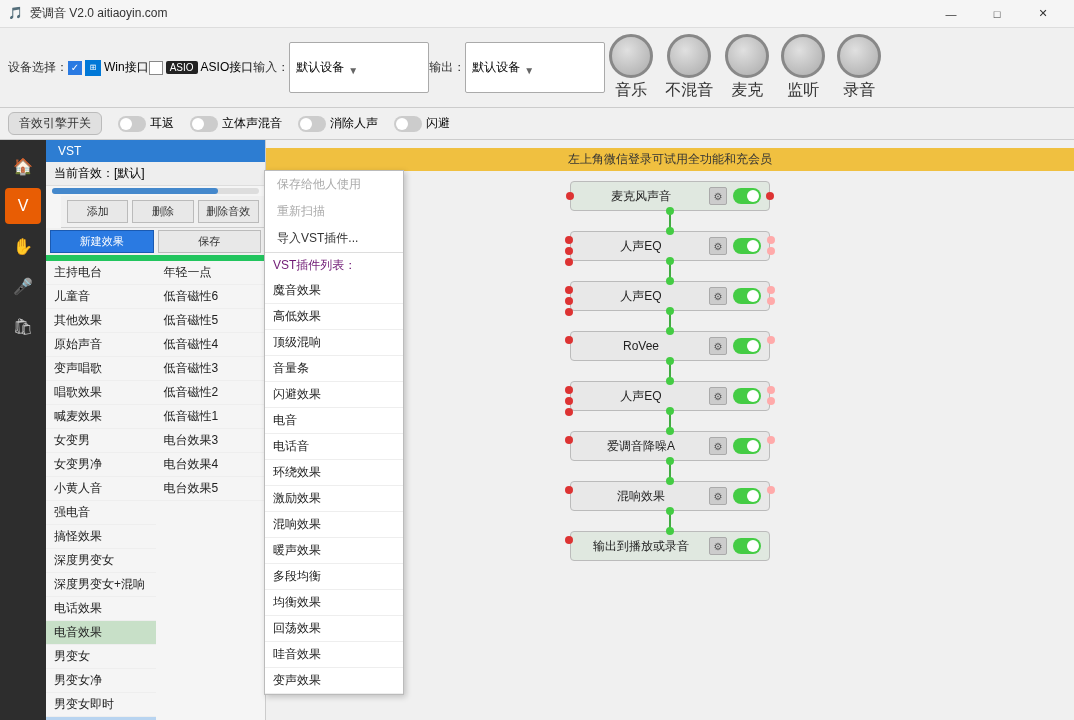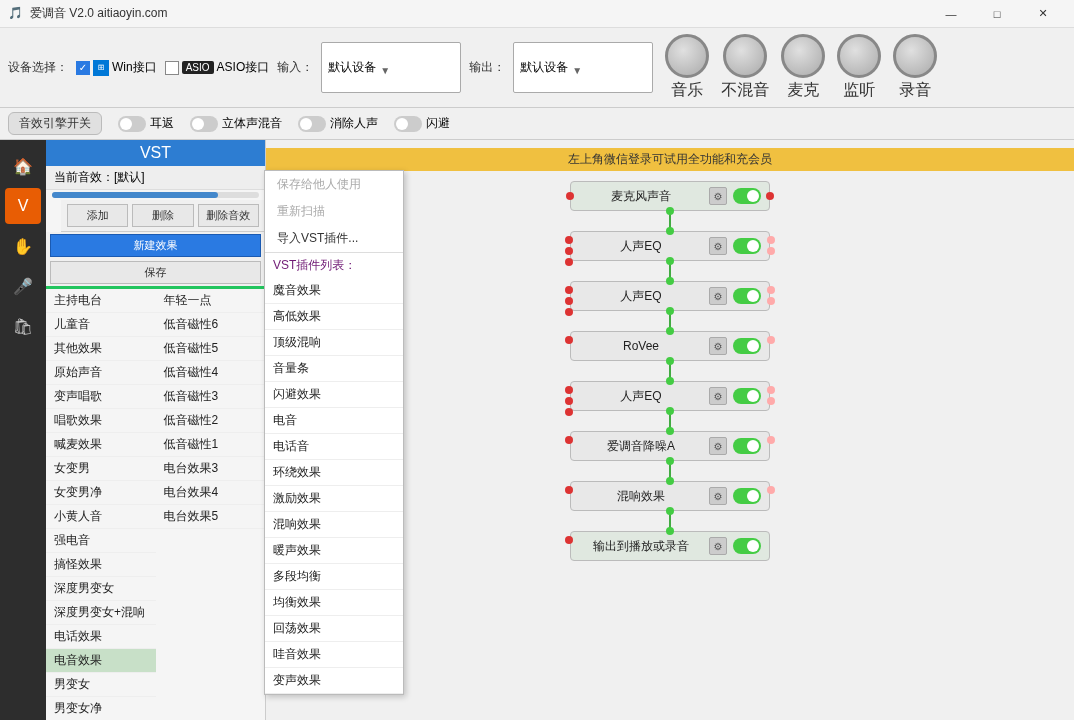--- a/index.html
+++ b/index.html
@@ -27,21 +27,20 @@
     
     .main-container { display: flex; flex-direction: column; height: 692px; }
 
     
     .toolbar {
       background: #f0f0f0;
       padding: 6px 8px;
       border-bottom: 1px solid #ccc;
       display: flex;
       align-items: center;
-      gap: 8px;
       flex-wrap: nowrap;
       min-height: 38px;
     }
     .toolbar-label { font-size: 12px; color: #333; white-space: nowrap; }
     .checkbox-wrap { display: flex; align-items: center; gap: 3px; }
     .cb { width: 14px; height: 14px; border: 1px solid #888; background: #fff; display: flex; align-items: center; justify-content: center; }
     .cb.checked { background: #2a7ae2; border-color: #2a7ae2; color: #fff; font-size: 10px; }
     .win-icon { width: 16px; height: 16px; background: #0078d7; display: flex; align-items: center; justify-content: center; font-size: 8px; color: #fff; }
     .asio-badge { background: #222; color: #fff; font-size: 10px; padding: 1px 4px; border-radius: 2px; }
     .input-select-wrap {
@@ -125,23 +124,22 @@
       width: 220px;
       background: #f5f5f5;
       border-right: 1px solid #ccc;
       display: flex;
       flex-direction: column;
     }
     .vst-tab {
       background: #2d7dd2;
       color: #fff;
       padding: 4px 12px;
-      font-size: 16px;
+      font-size: 12px;
       cursor: pointer;
-      text-align: center;
     }
     .effects-col {
       flex: 1;
       display: flex;
       flex-direction: column;
     }
     .effects-item {
       padding: 3px 8px;
       font-size: 12px;
       color: #222;
@@ -394,21 +392,21 @@
       <div style="height:6px; background:#ddd; margin:2px 6px; border-radius:3px;">
         <div style="width:80%; height:100%; background:#4488cc; border-radius:3px;"></div>
       </div>
 
       <div class="action-bar">
         <div class="action-btn">添加</div>
         <div class="action-btn">删除</div>
         <div class="action-btn">删除音效</div>
       </div>
 
-      <div style="display:flex; gap:4px; padding:2px 4px; background:#f0f0f0; border-bottom:3px solid #22c55e;flex-direction:column;">
+      <div style="display:flex; gap:4px; padding:2px 4px; background:#f0f0f0; border-bottom:6px solid #22c55e;">
         <div class="action-btn primary" style="flex:1;">新建效果</div>
         <div class="action-btn" style="flex:1;">保存</div>
       </div>
 
       <div class="effects-scroll">
         <div class="effects-col">
           <div class="effects-item">主持电台</div>
           <div class="effects-item">儿童音</div>
           <div class="effects-item">其他效果</div>
           <div class="effects-item">原始声音</div>

